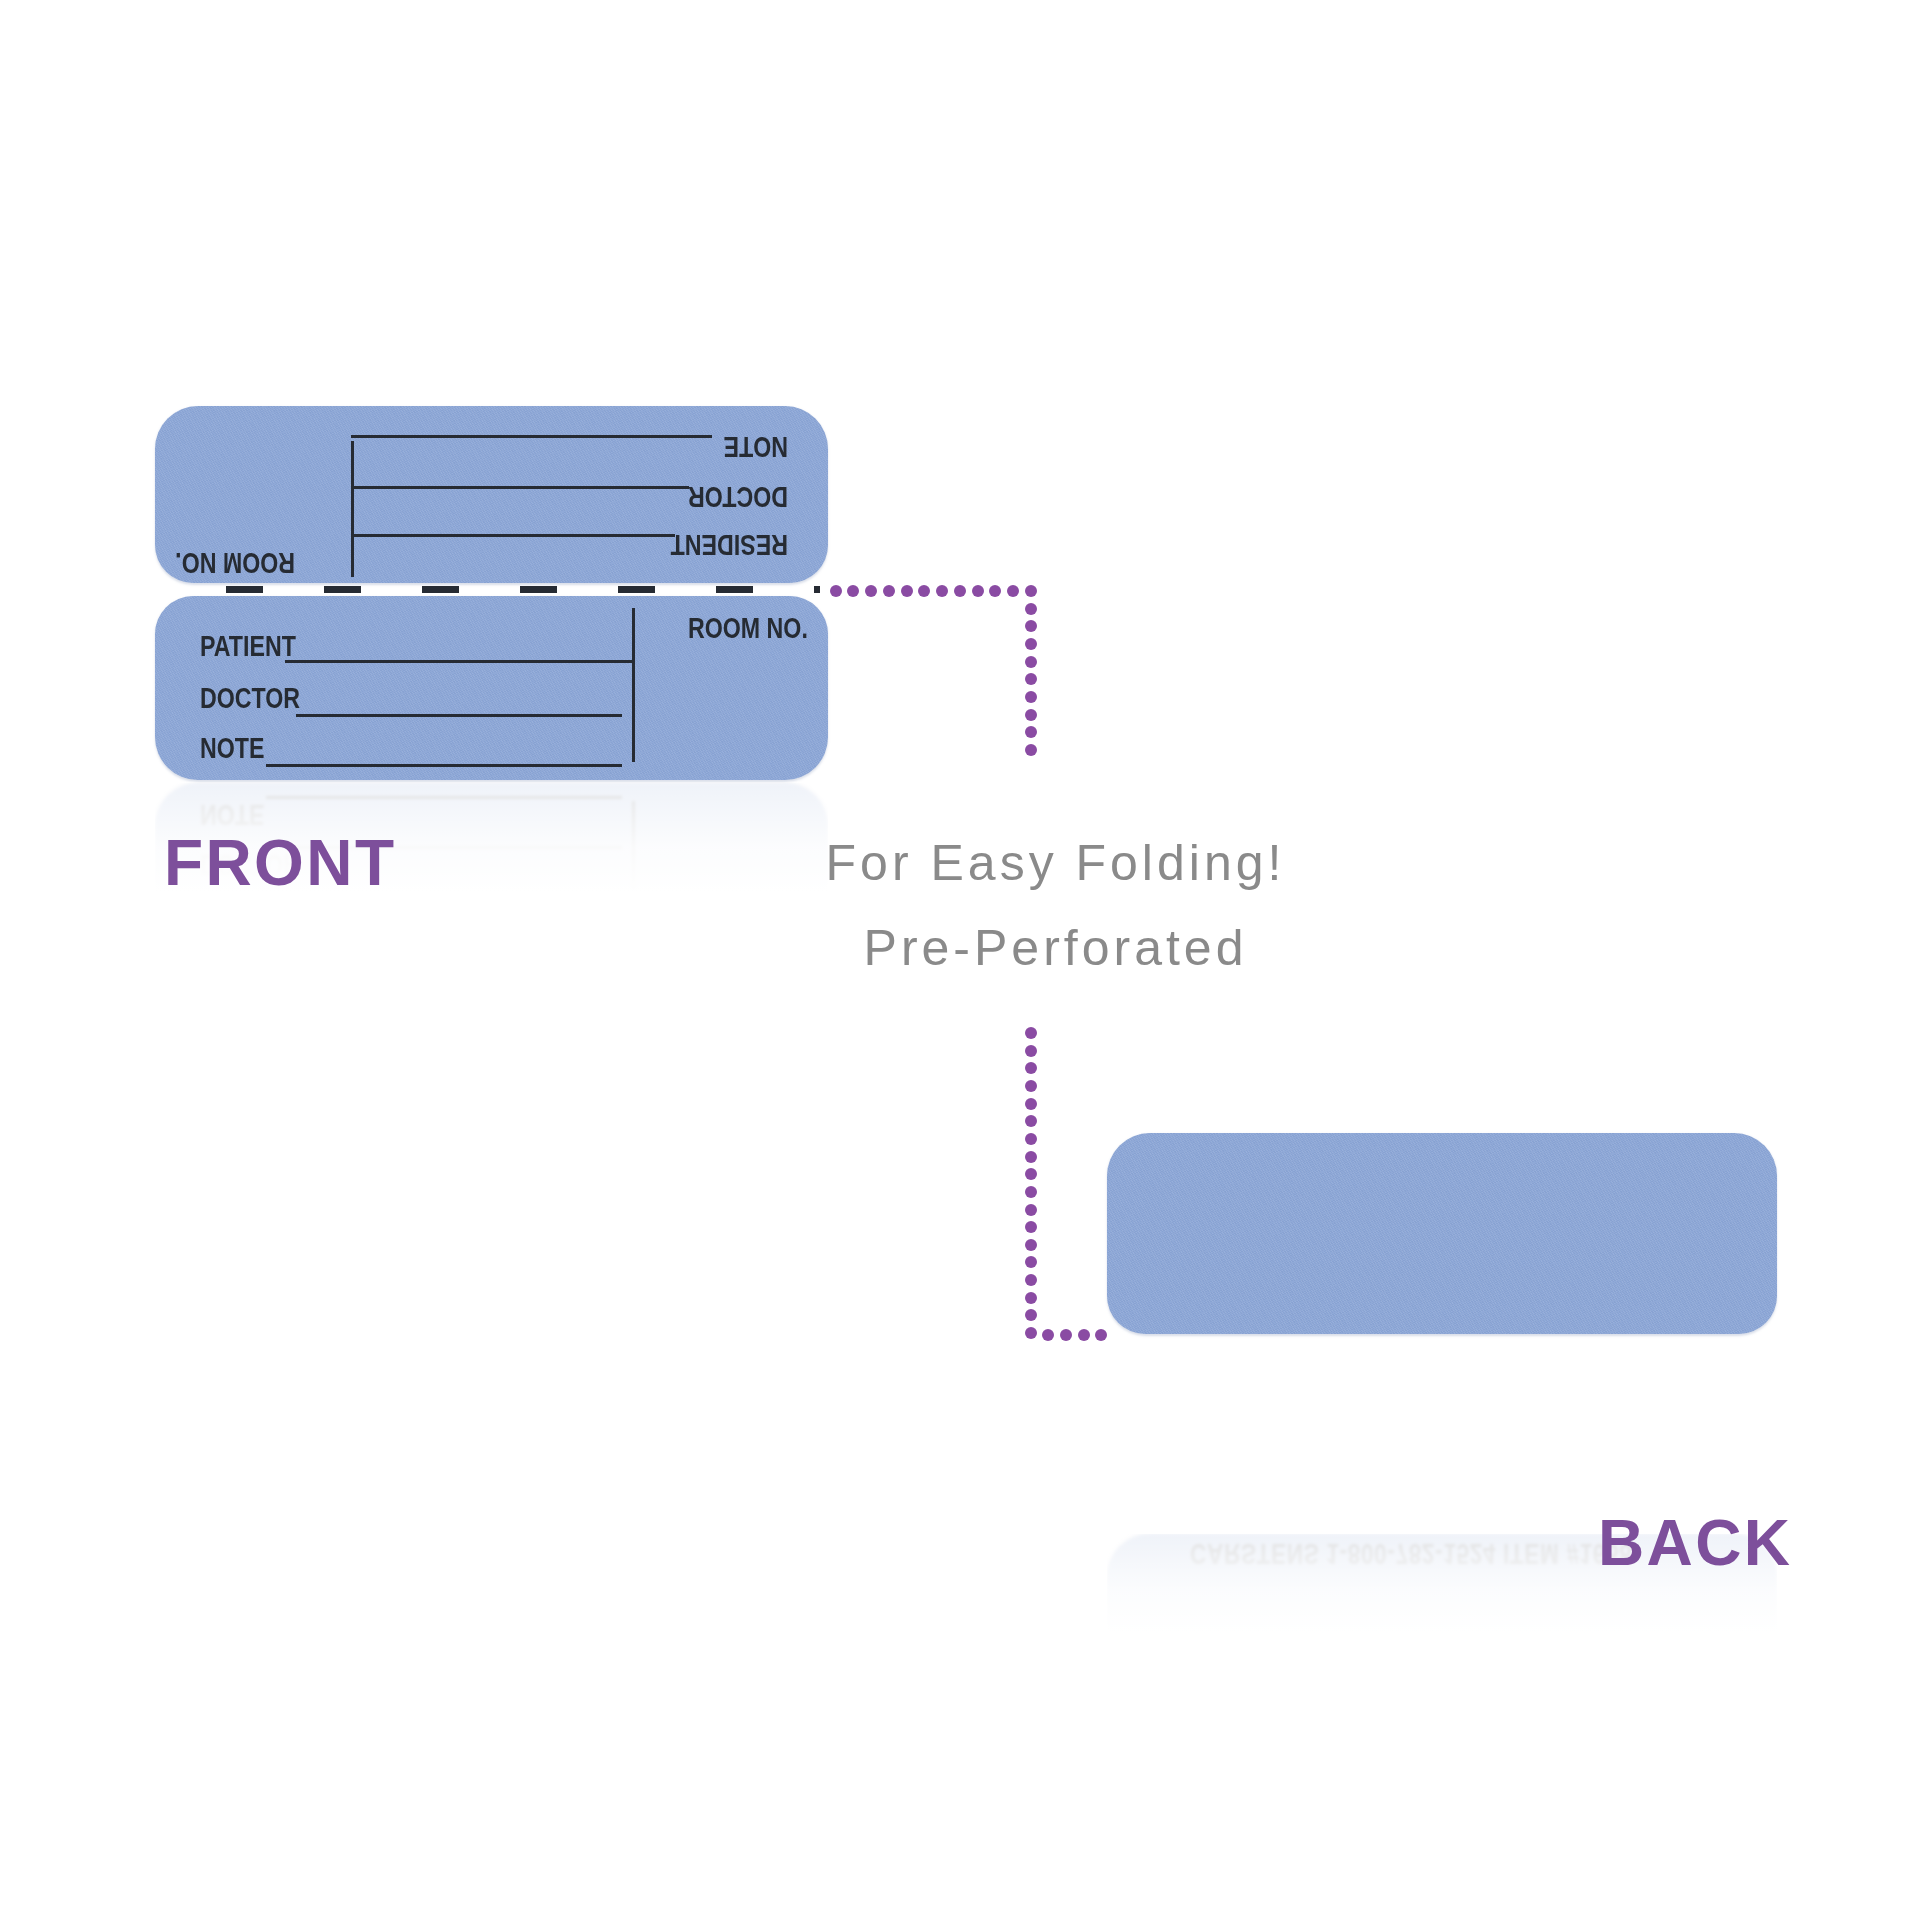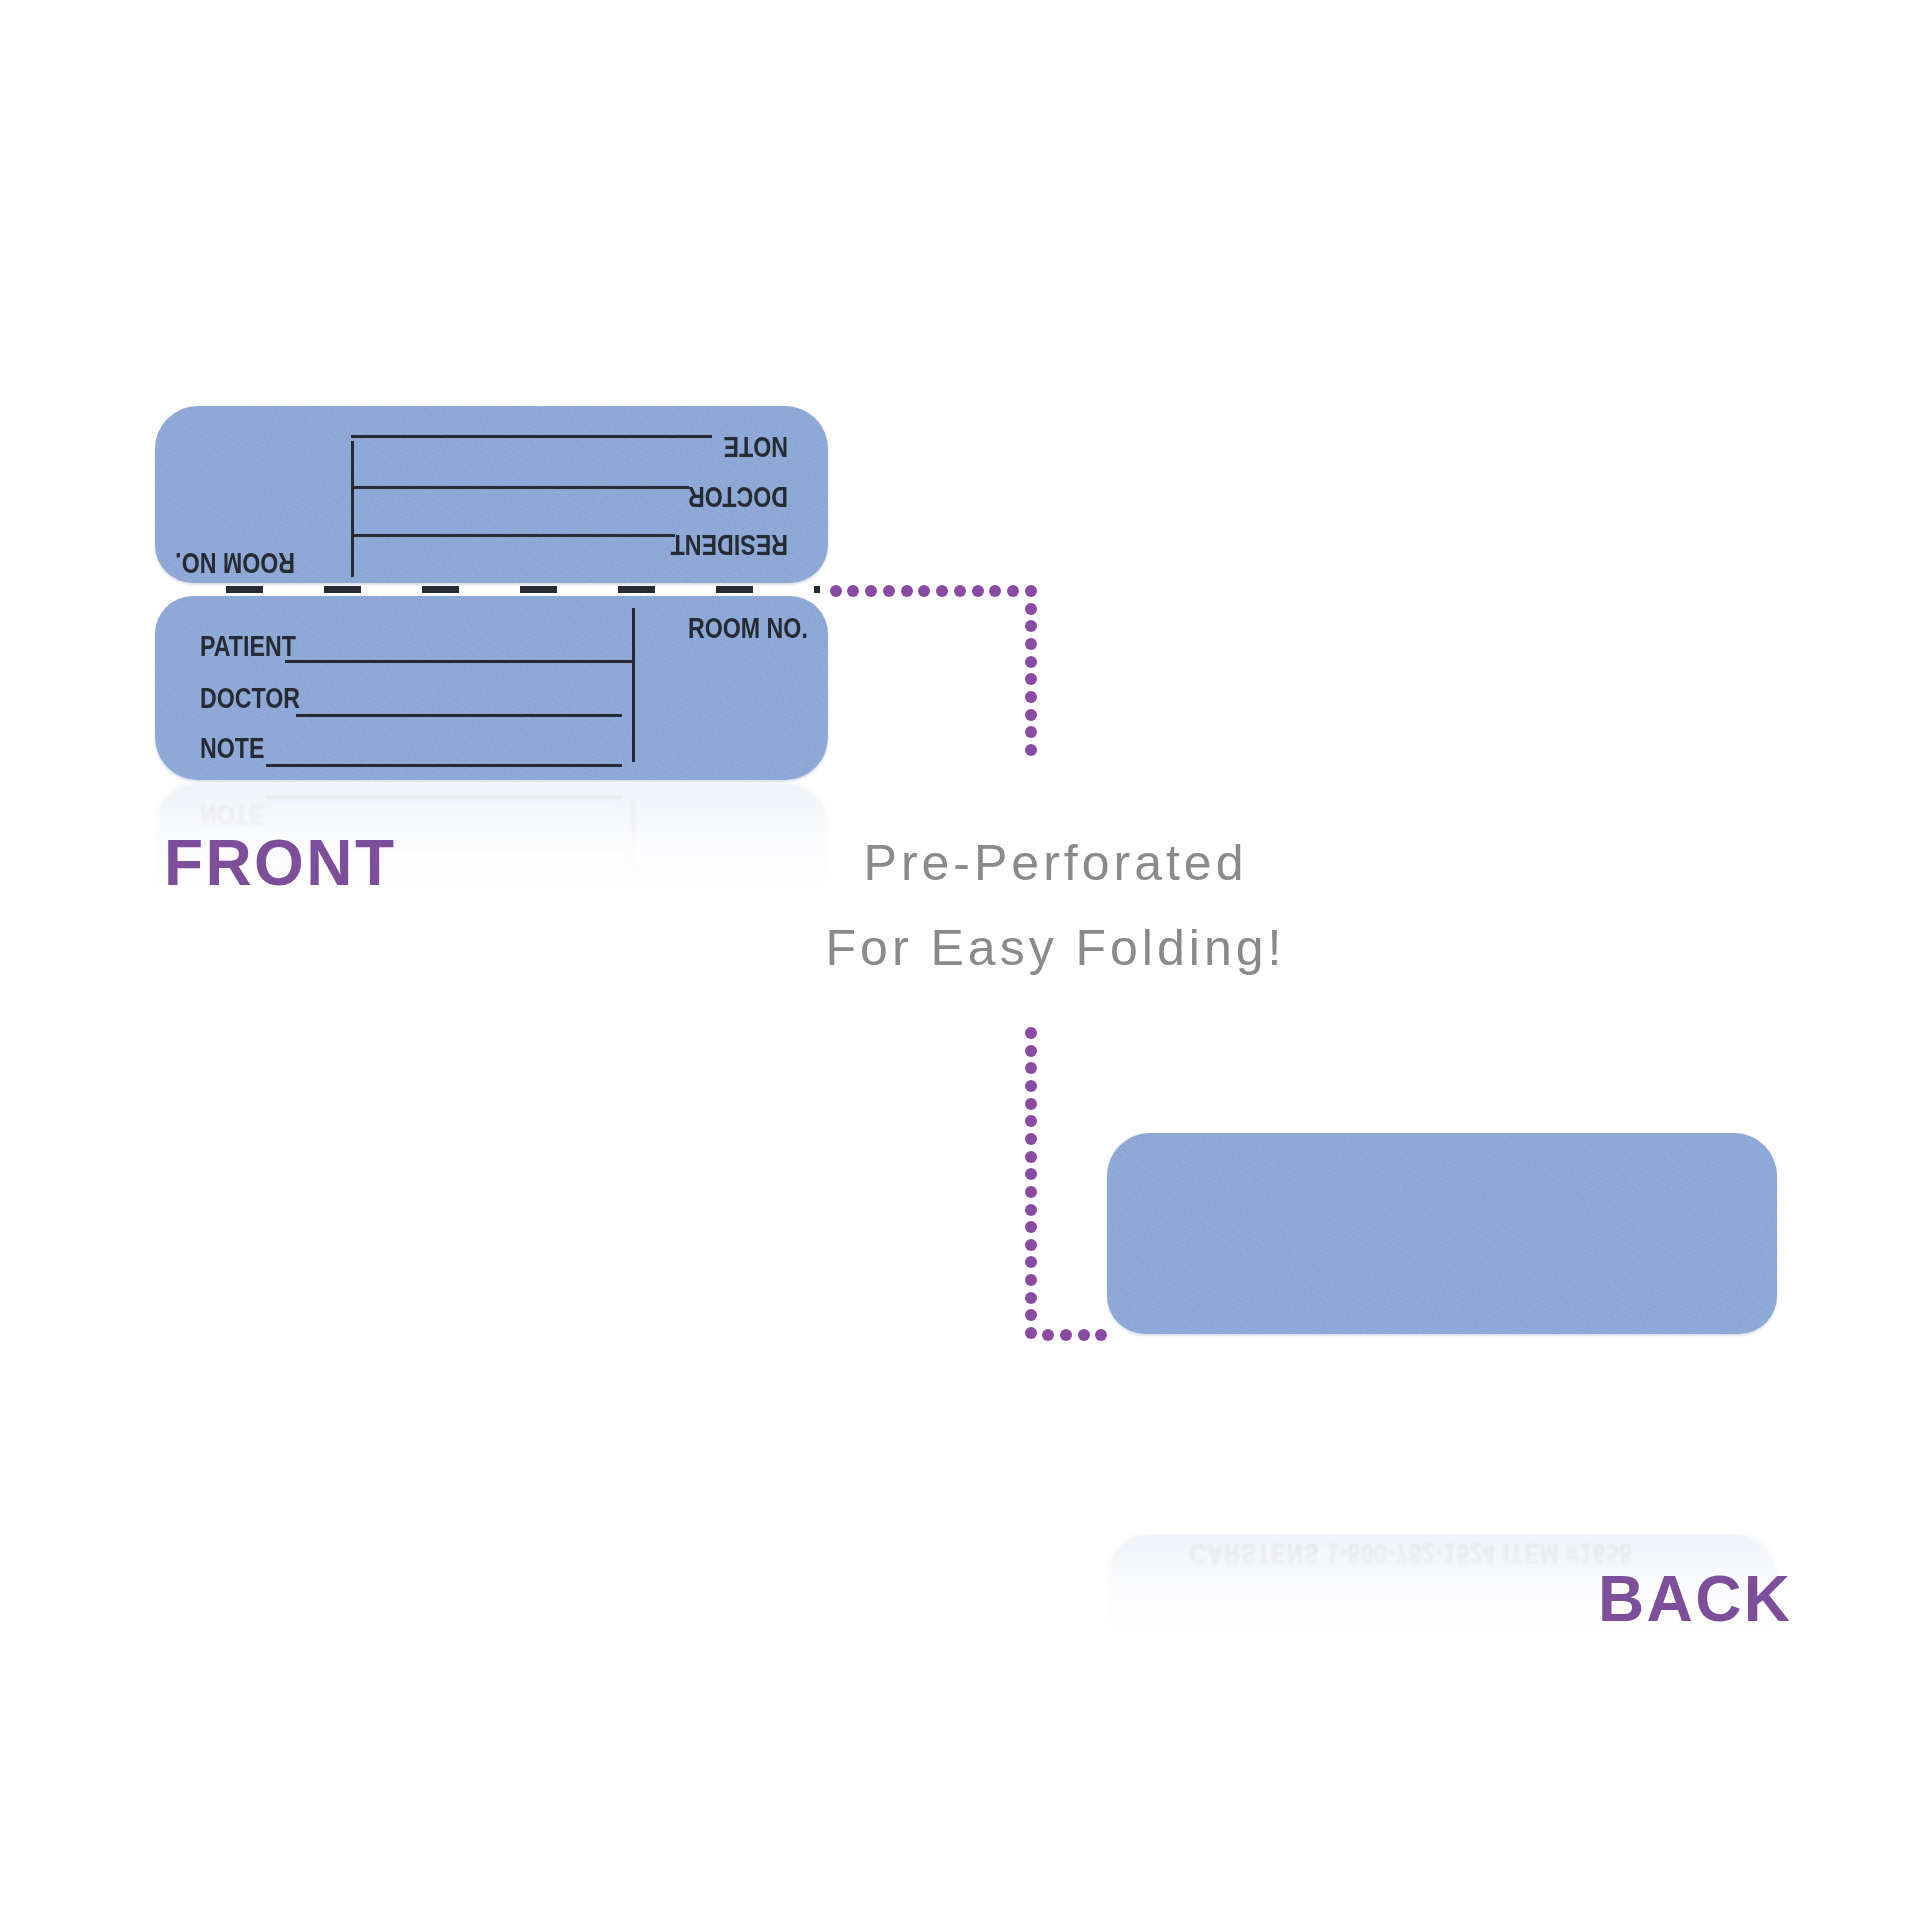--- a/index.html
+++ b/index.html
@@ -37,21 +37,21 @@
                background:repeating-linear-gradient(90deg,var(--ink,#262b33) 0 37px,rgba(0,0,0,0) 37px 98px);}
 
   .footer-text{position:absolute;left:83px;top:159px;font-size:29px;font-weight:bold;
                color:var(--ink,#262b33);transform:scaleX(.78);transform-origin:left top;
                letter-spacing:0.8px;white-space:nowrap;}
 
   
   .side-label{position:absolute;font-size:64px;font-weight:bold;letter-spacing:2.4px;
               color:var(--purple-label,#7d4f9b);white-space:nowrap;}
   .front-side-label{left:164px;top:826px;}
-  .back-side-label{left:1598px;top:1562px;}
+  .back-side-label{left:1598px;top:1506px;}
 
   .note-text{position:absolute;left:775px;top:821px;width:561px;text-align:center;
              font-size:50px;line-height:85px;letter-spacing:4px;color:var(--gray-text,#8a8a8a);}
 
   .dot{position:absolute;width:12px;height:12px;border-radius:50%;
        background:var(--purple-dots,#8a4ba3);}
 
   
   .reflection{position:absolute;overflow:hidden;pointer-events:none;}
   .front-reflection{left:155px;top:783px;width:673px;height:116px;}
@@ -132,22 +132,22 @@
 
     <div class="half half-bottom">
       <div class="footer-text">CARSTENS 1-800-782-1524 ITEM #1658</div>
     </div>
   </div>
     </div>
 
   <div class="side-label front-side-label">FRONT</div>
 
   <div class="note-text">
+    <div>For Easy Folding!</div>
     <div>Pre-Perforated</div>
-    <div>For Easy Folding!</div>
   </div>
 
   <div class="side-label back-side-label">BACK</div>
 
   <div id="dots" style="position:absolute;inset:0;pointer-events:none;">
       <div class="dot" style="left: 830px; top: 585px;"></div>
       <div class="dot" style="left: 847px; top: 585px;"></div>
       <div class="dot" style="left: 865px; top: 585px;"></div>
       <div class="dot" style="left: 883px; top: 585px;"></div>
       <div class="dot" style="left: 901px; top: 585px;"></div>

